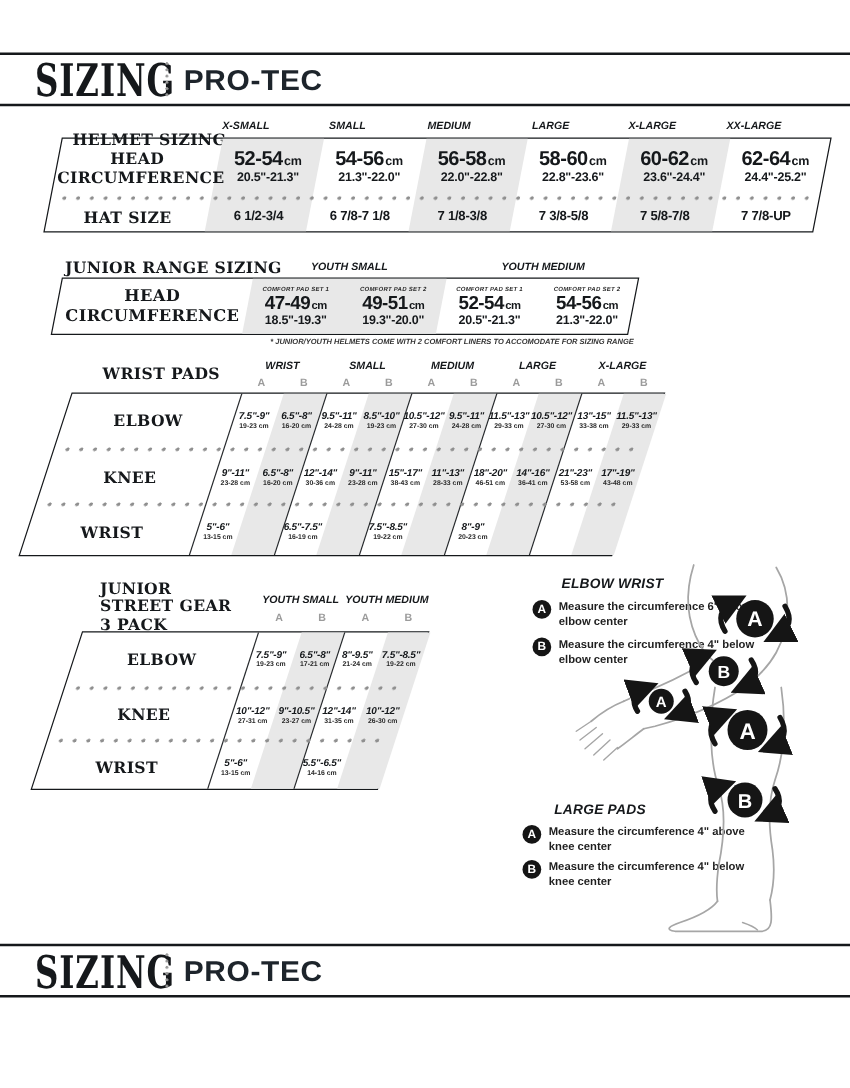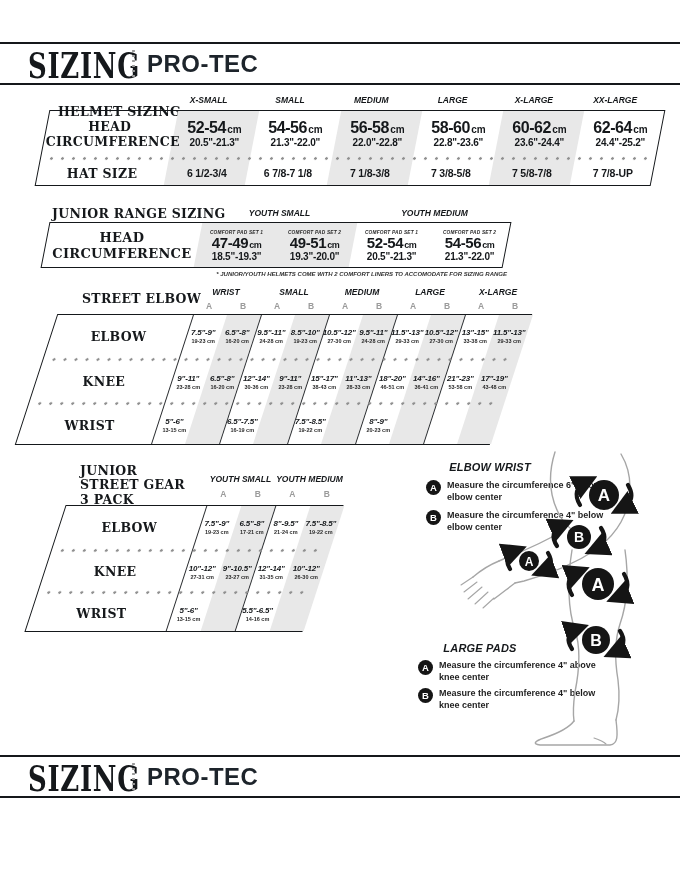--- a/index.html
+++ b/index.html
@@ -54,21 +54,21 @@
 <body>
 
 <div class="rule" style="top:42px"></div>
 <div class="abs brand-sizing" style="left:28px;top:47px">SIZING</div>
 <div class="abs vdots" style="left:132px;top:49px;height:30px"></div>
 <div class="abs brand-protec" style="left:147px;top:53px">PRO-TEC</div>
 <div class="rule" style="top:83px"></div>
 
 <div>
   <div class="abs sec-title" style="left:58px;top:105px">HELMET SIZING</div>
-  <div class="abs trow" style="left:168px;top:95px;width:488px;grid-template-columns:repeat(6,81.3px)">
+  <div class="abs trow" style="left:156px;top:95px;width:488px;grid-template-columns:repeat(6,81.3px)">
     <div class="grp">X-SMALL</div>
     <div class="grp">SMALL</div>
     <div class="grp">MEDIUM</div>
     <div class="grp">LARGE</div>
     <div class="grp">X-LARGE</div>
     <div class="grp">XX-LARGE</div>
   </div>
 
   <div class="tbl" style="left:42px;top:110px;width:616px;height:76px;transform:skewX(-11deg)">
     <div class="stripe" style="left:128px;width:81.3px"></div>
@@ -146,21 +146,21 @@
           <div class="padset">COMFORT PAD SET 2</div>
           <div class="jcm"><span>54-56</span><span class="unit">cm</span></div>
           <div class="jin">21.3"-22.0"</div>
         </div>
     </div>
   </div>
   <div class="abs footnote" style="left:200px;top:271px;width:307px;text-align:right">* JUNIOR/YOUTH HELMETS COME WITH 2 COMFORT LINERS TO ACCOMODATE FOR SIZING RANGE</div>
 </div>
 
 <div>
-  <div class="abs sec-title" style="left:82px;top:292px">STREET ELBOW</div>
+  <div class="abs sec-title" style="left:82px;top:292px">WRIST PADS</div>
   <div class="abs trow" style="left:192px;top:287px;width:340px;grid-template-columns:repeat(5,68px)">
     <div class="grp">WRIST</div>
     <div class="grp">SMALL</div>
     <div class="grp">MEDIUM</div>
     <div class="grp">LARGE</div>
     <div class="grp">X-LARGE</div>
   </div>
   <div class="abs trow" style="left:192px;top:301px;width:340px;grid-template-columns:repeat(10,34px)">
     <div class="ab">A</div>
     <div class="ab">B</div>

